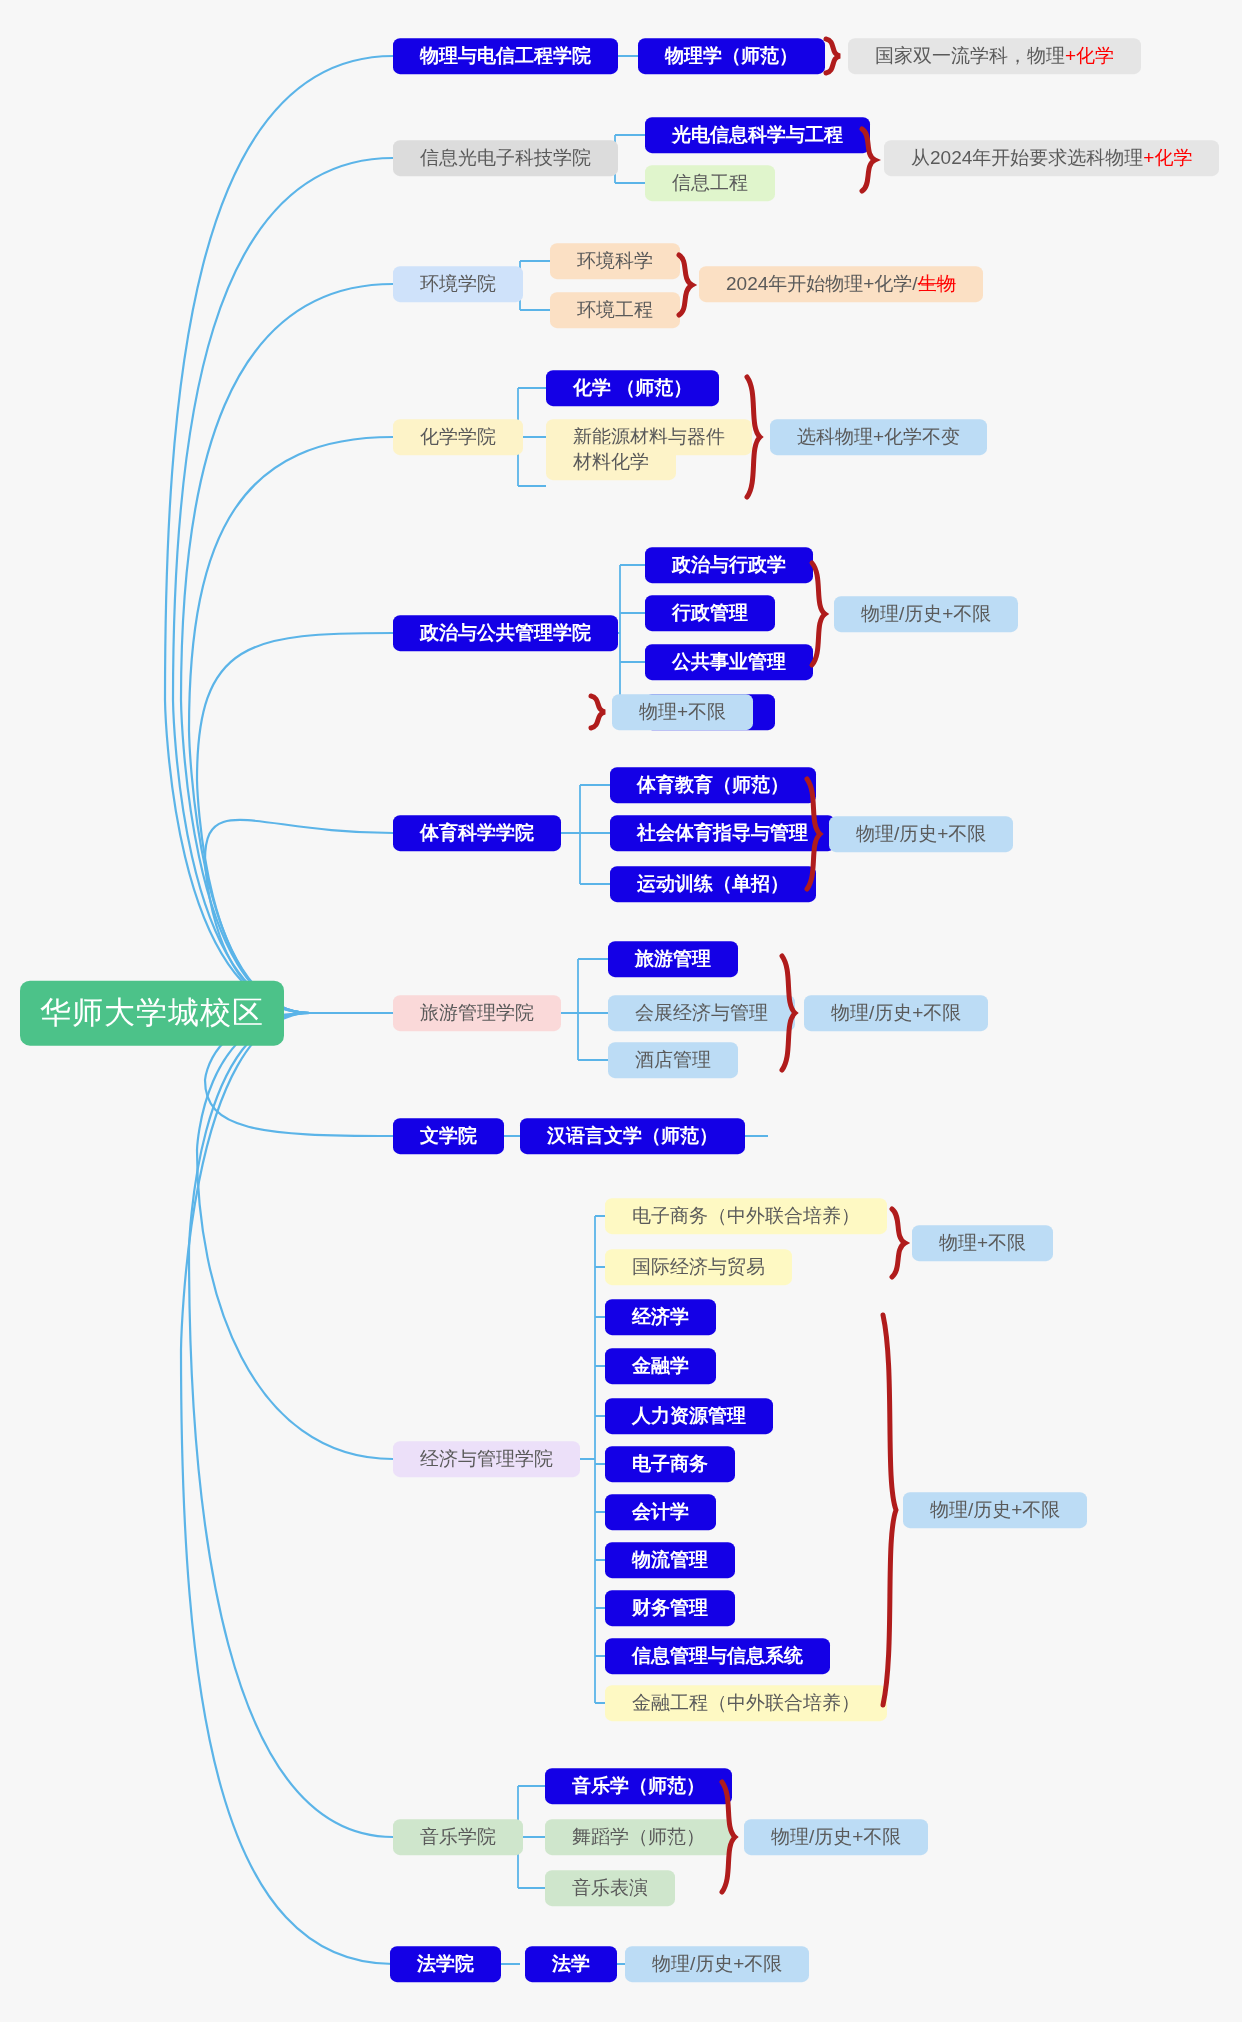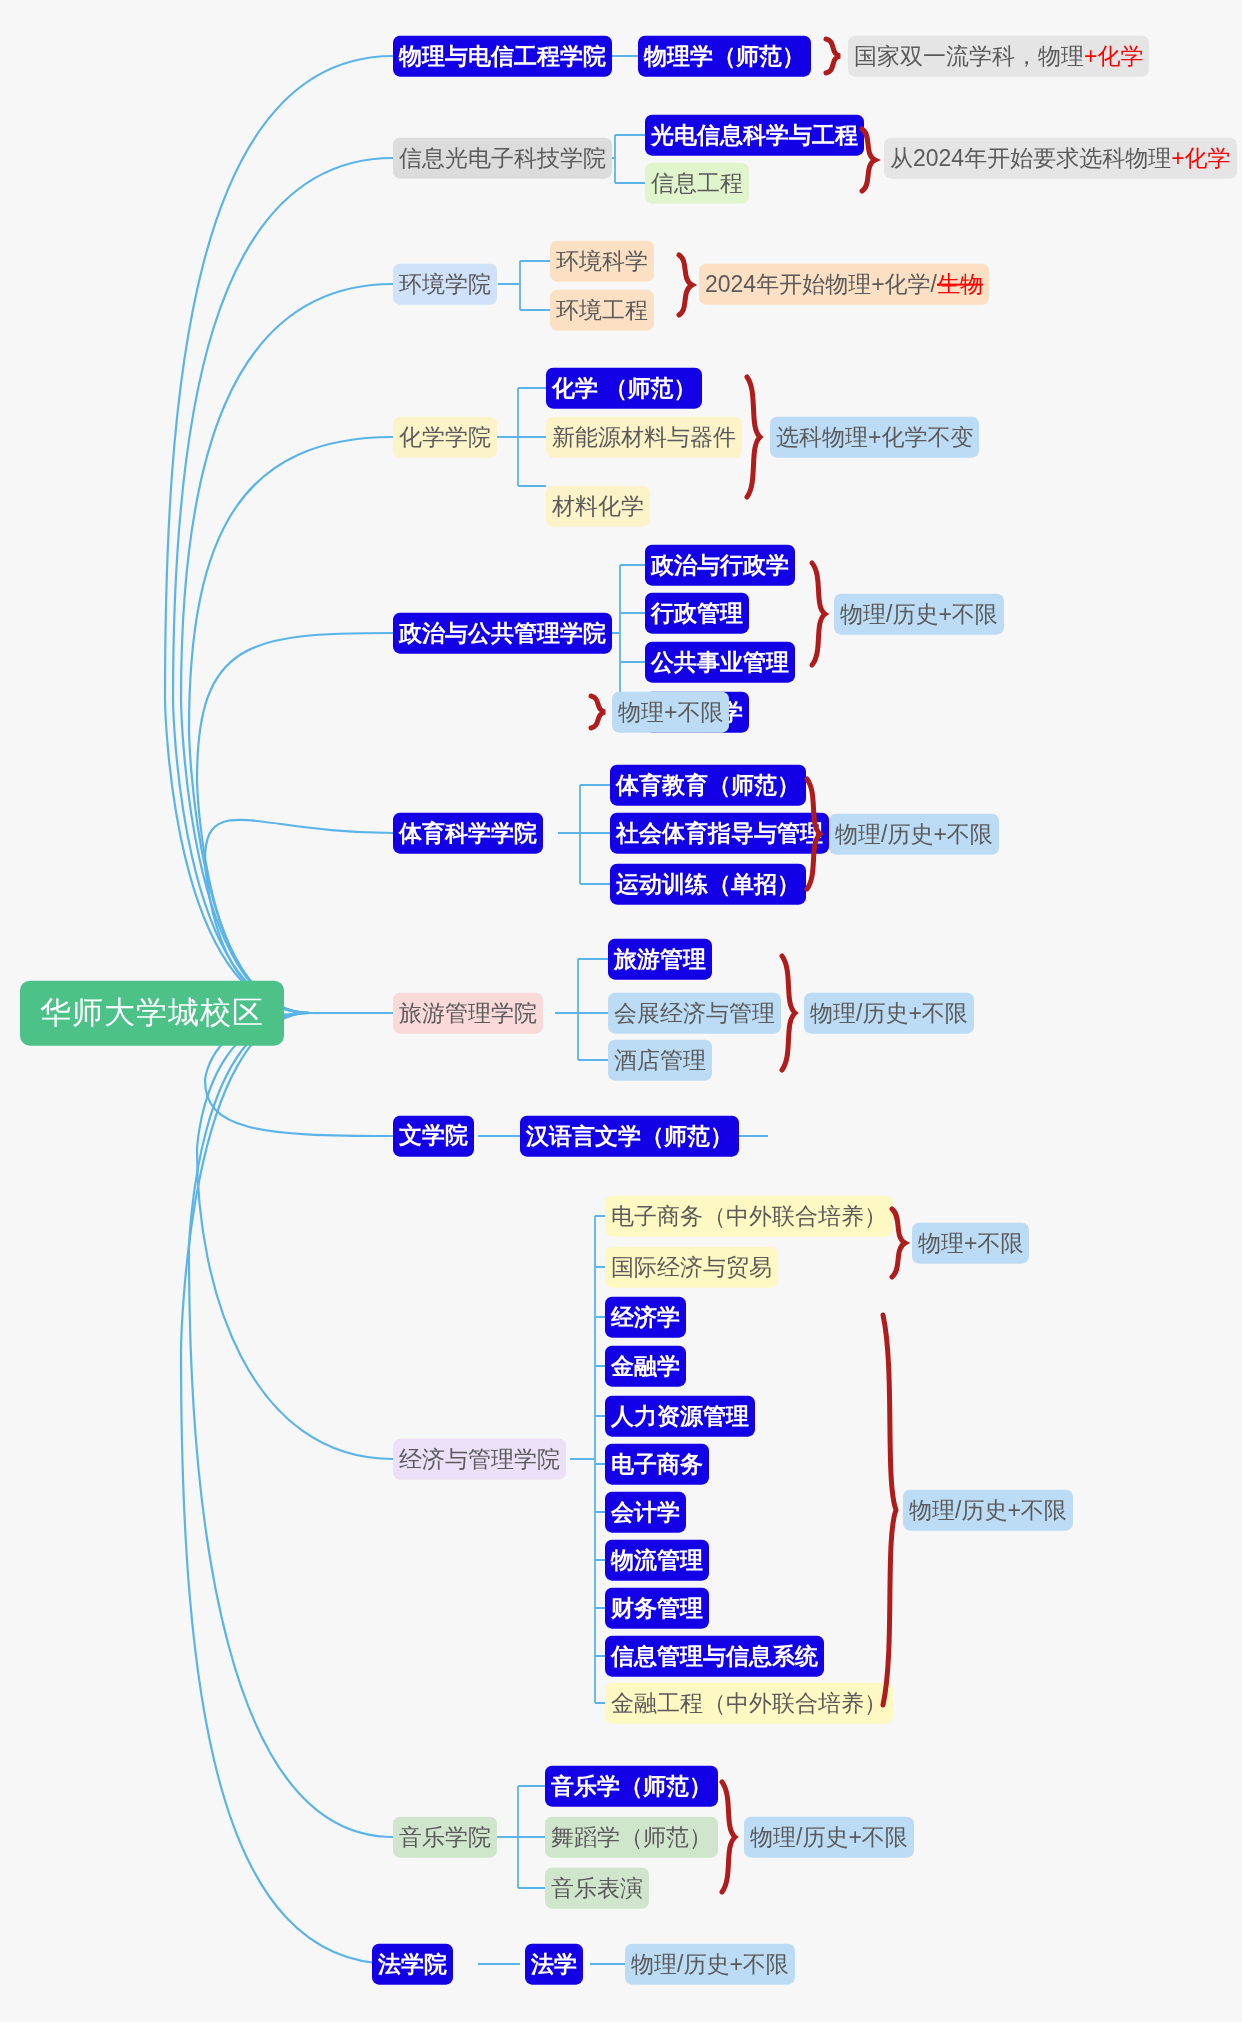--- a/index.html
+++ b/index.html
@@ -9,22 +9,22 @@
     font-family:"Liberation Sans","DejaVu Sans",sans-serif;
     overflow:hidden;
   }
   #canvas{position:absolute;inset:0;}
   svg.links{position:absolute;left:0;top:0;width:1242px;height:2022px;pointer-events:none;}
 
   .node{
     position:absolute;
     box-sizing:border-box;
     border-radius:7px;
-    padding:6px 6px;
-    font-size:23px;
+    padding:6px 27px;
+    font-size:19px;
     line-height:1.25;
     white-space:nowrap;
     color:#5a5a5a;
     transform:translateY(-50%);
   }
   .node.blue{background:#1400e6;color:#ffffff;font-weight:600;}
   .node.root{
     background:#4cc289;color:#ffffff;font-size:31px;font-weight:500;
     border-radius:10px;padding:13px 20px;letter-spacing:1px;
   }
@@ -135,21 +135,21 @@
         <path d="M7 4 C17 10 9 28 20 34 C9 40 17 58 7 64" fill="none" stroke="#b01c1c" stroke-width="5" stroke-linecap="round"></path>
       </svg>
   </div>
   <div class="node note-orange" style="left:699px;top:284px;">
     <span>2024年开始物理+化学/</span><span class="hl-strike">生物</span>
   </div>
 
   <div class="node cream" style="left:393px;top:437px;">化学学院</div>
   <div class="node blue" style="left:546px;top:388px;">化学 （师范）</div>
   <div class="node cream" style="left:546px;top:437px;">新能源材料与器件</div>
-  <div class="node cream" style="left:546px;top:506px;">材料化学</div>
+  <div class="node cream" style="left:546px;top:462px;">材料化学</div>
   <div class="brace" style="left:740px;top:437px;">
     <svg width="26" height="130" viewBox="0 0 26 130">
         <path d="M7 5 C18 20 9 55 20 65 C9 75 18 110 7 125" fill="none" stroke="#b01c1c" stroke-width="5" stroke-linecap="round"></path>
       </svg>
   </div>
   <div class="node note" style="left:770px;top:437px;">
     <span>选科物理+化学不变</span>
   </div>
 
   <div class="node blue" style="left:393px;top:633px;">政治与公共管理学院</div>
@@ -238,19 +238,19 @@
   <div class="node mint" style="left:545px;top:1888px;">音乐表演</div>
   <div class="brace" style="left:715px;top:1837px;">
     <svg width="26" height="120" viewBox="0 0 26 120">
         <path d="M7 5 C18 20 9 50 20 60 C9 70 18 100 7 115" fill="none" stroke="#b01c1c" stroke-width="5" stroke-linecap="round"></path>
       </svg>
   </div>
   <div class="node note" style="left:744px;top:1837px;">
     <span>物理/历史+不限</span>
   </div>
 
-  <div class="node blue" style="left:372px;top:1964px;">法学院</div>
+  <div class="node blue" style="left:390px;top:1964px;">法学院</div>
   <div class="node blue" style="left:525px;top:1964px;">法学</div>
   <div class="node note" style="left:625px;top:1964px;">
     <span>物理/历史+不限</span>
   </div>
 
 </div>
 
 </body></html>

